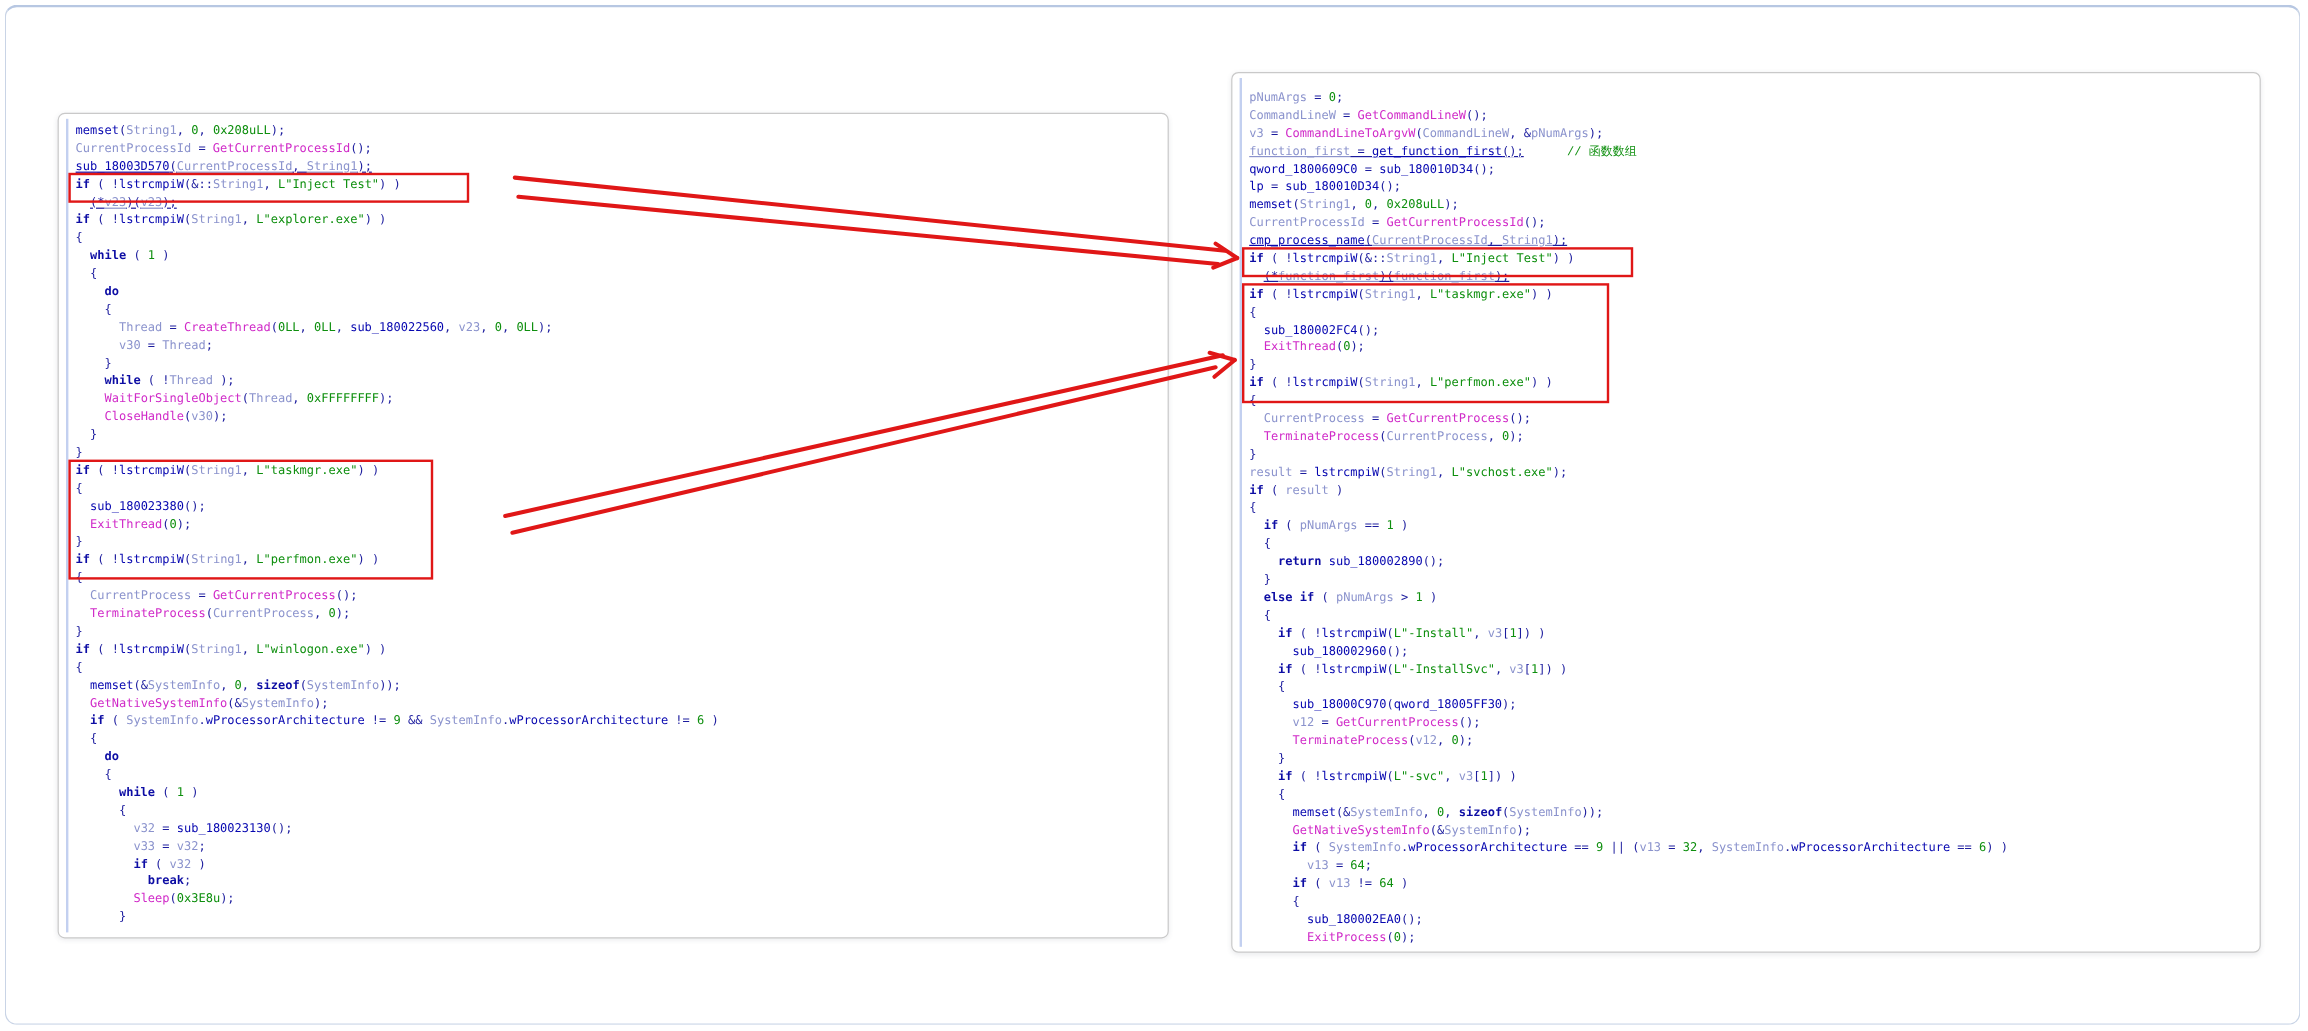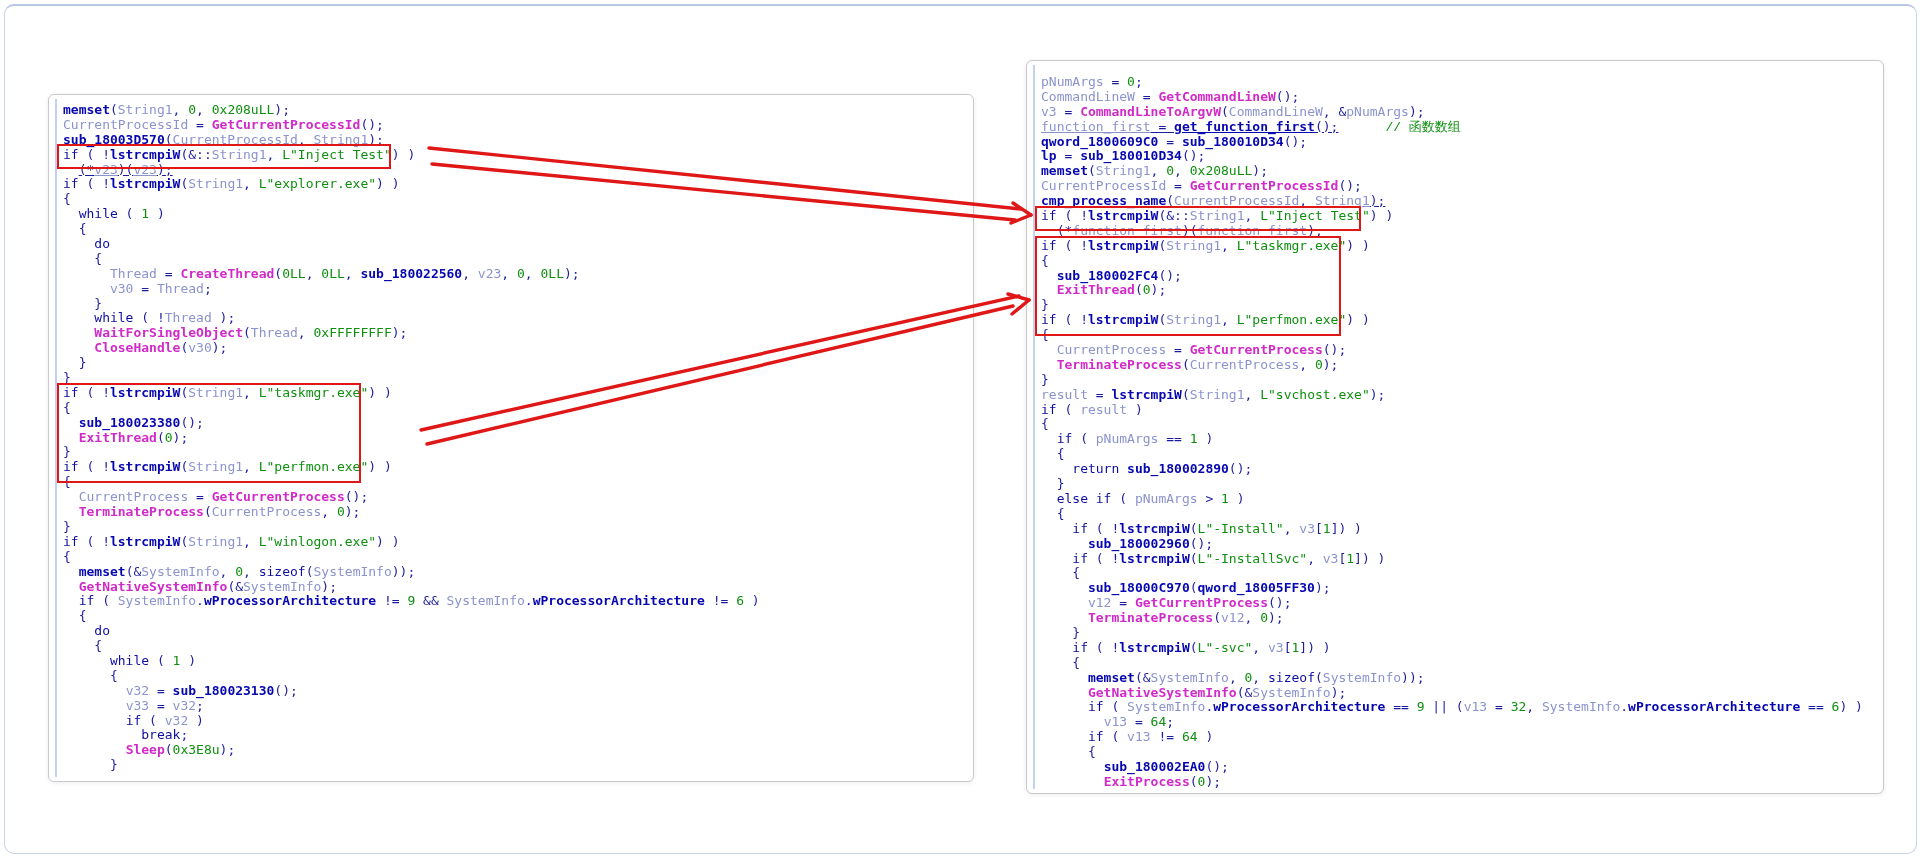--- a/index.html
+++ b/index.html
@@ -12,28 +12,28 @@
        font-family:"Liberation Sans",sans-serif;}
   .frame{position:absolute;left:4px;top:4px;width:1911px;height:847px;background:#ffffff;
          border:1px solid var(--frame-border);border-top:2px solid var(--frame-border-top);
          border-radius:10px;}
   .panel{position:absolute;background:#ffffff;border:1px solid var(--panel-border);
          border-radius:6px;box-shadow:0 1px 4px rgba(60,70,90,.10);overflow:hidden;}
   .panel-left{left:43px;top:88px;width:924px;height:686px;}
   .panel-right{left:1021px;top:54px;width:856px;height:732px;}
   .gutter{position:absolute;left:6px;top:4px;bottom:4px;width:2px;background:var(--gutter-line);}
   .code{position:absolute;left:14px;right:2px;margin:0;color:var(--code-default);
-        font-family:"DejaVu Sans Mono","Liberation Mono",monospace;font-size:13px;line-height:14.9px;
+        font-family:"DejaVu Sans Mono","Liberation Mono",monospace;font-size:10px;line-height:14.9px;
         white-space:pre;}
   .panel-left .code{top:8px;}
   .panel-right .code{top:14px;}
   .ln{height:14.9px;}
-  .k{color:var(--keyword);font-weight:normal;}
-  .f{color:var(--function);font-weight:bold;}
-  .i{color:var(--api-import);font-weight:bold;}
+  .k{color:var(--keyword);font-weight:bold;}
+  .f{color:var(--function);font-weight:normal;}
+  .i{color:var(--api-import);font-weight:normal;}
   .v{color:var(--variable);}
   .n{color:var(--literal-green);}
   .s{color:var(--literal-green);}
   .c{color:var(--literal-green);font-family:Liberation Mono, monospace;}
   .u{text-decoration:underline;}
   .hlbox{position:absolute;border:2.5px solid var(--highlight-red);background:transparent;}
   .box-l1{left:8px;top:49px;width:330px;height:21px;}
   .box-l2{left:8px;top:288px;width:300px;height:96px;}
   .box-r1{left:8px;top:145px;width:322px;height:21px;}
   .box-r2{left:8px;top:175px;width:302px;height:96px;}

